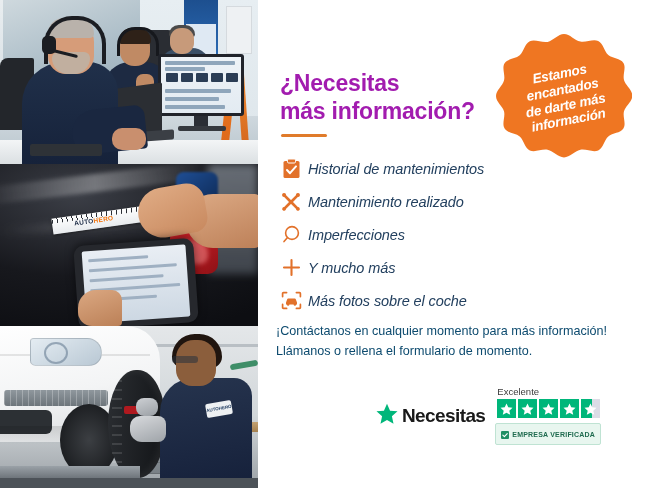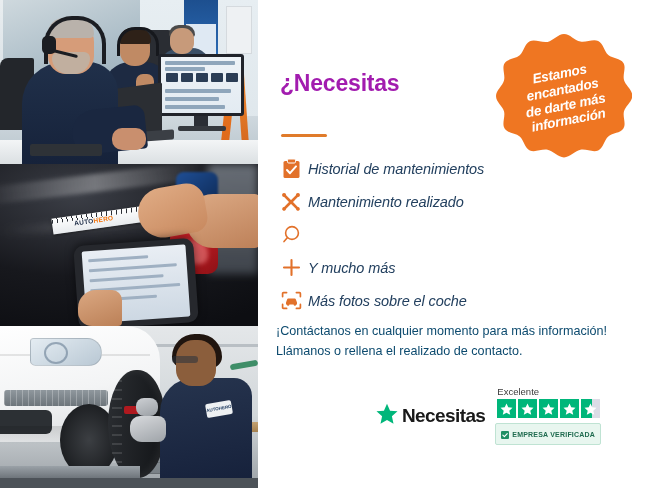--- a/index.html
+++ b/index.html
@@ -644,20 +644,21 @@
       <div class="ws-glove"></div>
       <div class="ws-lift"></div>
       <div class="ws-lift2"></div>
     </div>
   </div>
 
   <div id="content">
 
     <h1 id="heading">
       <span>¿Necesitas</span><br>
+      <span>más información?</span>
     </h1>
     <div id="heading-rule"></div>
 
     <div id="badge">
       <svg width="136" height="134" viewBox="0 0 136 134">
         <path fill="#ef7622" d="M68 4
           c6 0 10.5 6.5 16.4 7.6 5.9 1.1 12.6-3 17.8-0.6 5.2 2.4 5.8 10.3 10.1 14 4.3 3.7 12.1 3.1 15.1 7.9 3 4.8-0.9 11.6 0.6 17.2 1.5 5.6 8.3 9.6 8.3 15.6 0 6-6.8 10-8.3 15.6-1.5 5.6 2.4 12.4-0.6 17.2-3 4.8-10.8 4.2-15.1 7.9-4.3 3.7-4.9 11.6-10.1 14-5.2 2.4-11.9-1.7-17.8-0.6-5.9 1.1-10.4 7.6-16.4 7.6-6 0-10.5-6.5-16.4-7.6-5.9-1.1-12.6 3-17.8 0.6-5.2-2.4-5.8-10.3-10.1-14-4.3-3.7-12.1-3.1-15.1-7.9-3-4.8 0.9-11.6-0.6-17.2C6.5 76 0 72 0 66c0-6 6.5-10 8-15.6 1.5-5.6-2.4-12.4 0.6-17.2 3-4.8 10.8-4.2 15.1-7.9 4.3-3.7 4.9-11.6 10.1-14 5.2-2.4 11.9 1.7 17.8 0.6C57.5 10.5 62 4 68 4 Z"></path>
       </svg>
       <div id="badge-inner">
         <span id="badge-headset">
@@ -703,20 +704,21 @@
         <span class="feature-label">Mantenimiento realizado</span>
       </div>
 
       <div class="feature-row">
         <span class="feature-icon">
           <svg width="19" height="19" viewBox="0 0 19 19">
             <circle cx="10" cy="8" r="6.4" fill="none" stroke="#e2712a" stroke-width="1.6"></circle>
             <path d="M5.3 12.8 L2 16.6" stroke="#e2712a" stroke-width="1.6" stroke-linecap="round"></path>
           </svg>
         </span>
+        <span class="feature-label">Imperfecciones</span>
       </div>
 
       <div class="feature-row">
         <span class="feature-icon">
           <svg width="19" height="19" viewBox="0 0 19 19">
             <path d="M9.5 2 V17 M2 9.5 H17" stroke="#e2712a" stroke-width="2.1" stroke-linecap="round"></path>
           </svg>
         </span>
         <span class="feature-label">Y mucho más</span>
       </div>
@@ -732,21 +734,21 @@
             <circle cx="7.1" cy="13.6" r="1.25" fill="#e2712a"></circle>
             <circle cx="13.9" cy="13.6" r="1.25" fill="#e2712a"></circle>
           </svg>
         </span>
         <span class="feature-label">Más fotos sobre el coche</span>
       </div>
     </div>
 
     <div id="contact-text">
       <div>¡Contáctanos en cualquier momento para más información!</div>
-      <div>Llámanos o rellena el realizado de contacto.</div>
+      <div>Llámanos o rellena el formulario de momento.</div>
     </div>
 
     <div id="trustpilot">
       <div id="tp-logo">
         <span>
           <svg width="22" height="21" viewBox="0 0 22 21">
             <path fill="#00b67a" d="M11 0.8 l3.05 6.85 7.45 0.72 -5.6 5 1.62 7.33 L11 16.9 4.48 20.7 6.1 13.37 0.5 8.37 7.95 7.65 Z"></path>
           </svg>
         </span>
         <span id="tp-logo-text">Necesitas</span>

